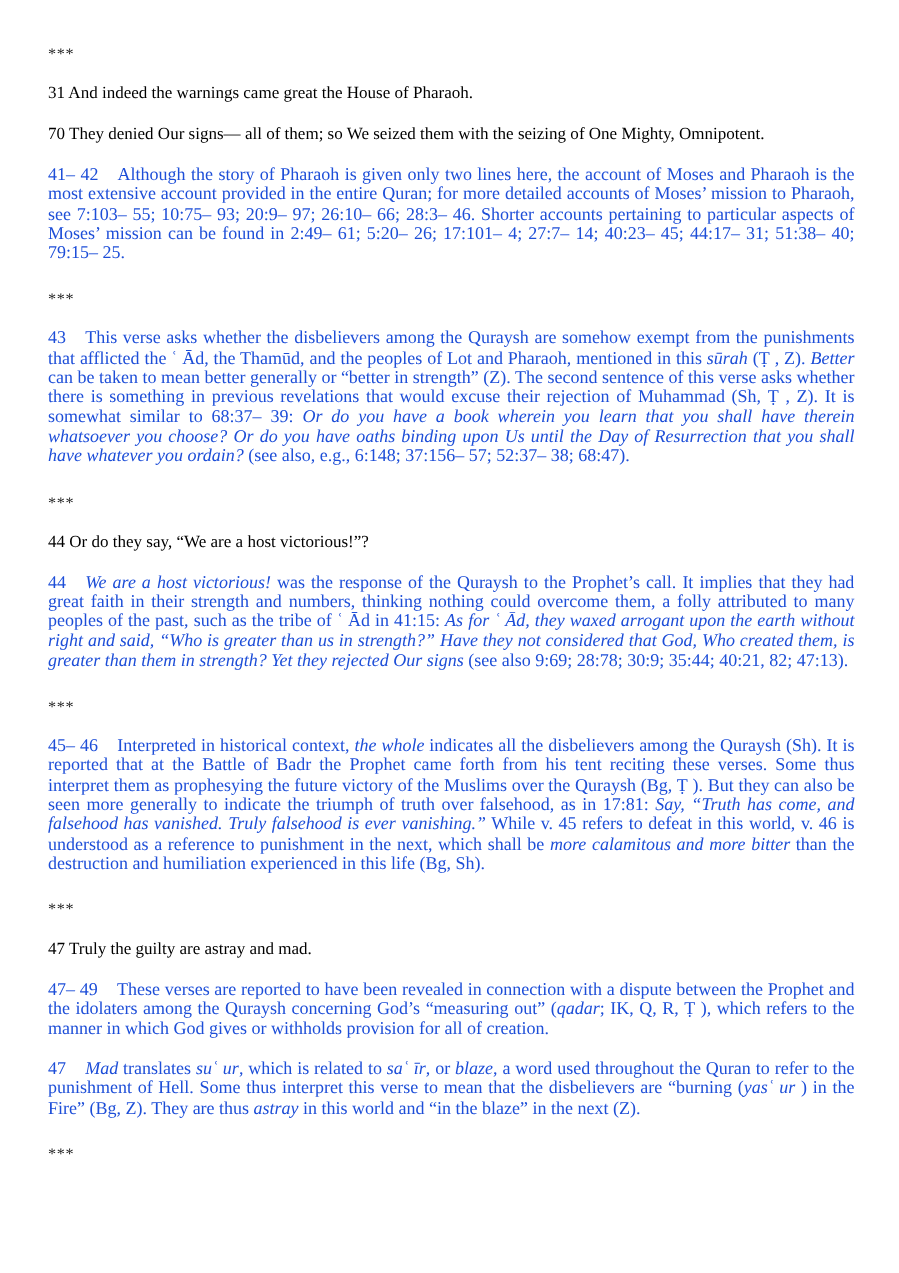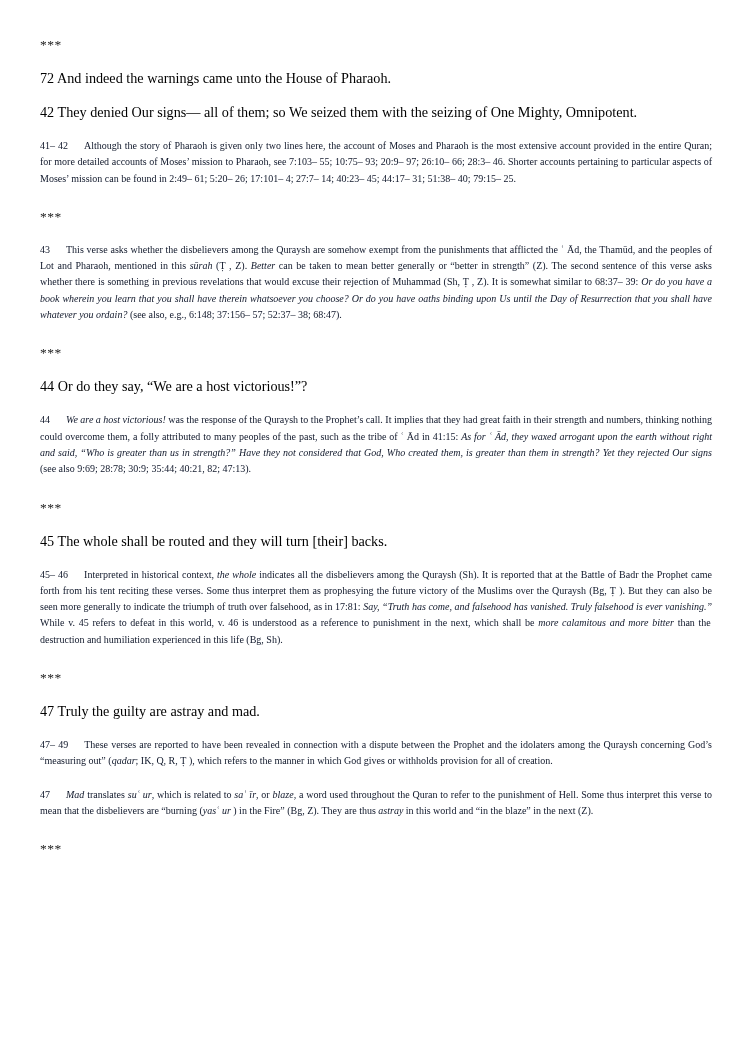--- a/index.html
+++ b/index.html
@@ -37,50 +37,49 @@
   
   .verse {
     font-size: 14.2px;
     line-height: 17px;
     margin: 0 0 17px 0;
     text-align: left;
     color: #000;
   }
   
   .comm {
-    font-size: 10px;
+    font-size: 15px;
     line-height: 16.3px;
     margin: 0 0 17px 0;
     text-align: justify;
     text-justify: inter-word;
-    color: #0f172a;
+    color: #1d4ed8;
   }
   .comm .lead {
     
   }
   .gap { display: inline-block; width: 16px; }
   i, em { font-style: italic; }
   .nowrap { white-space: nowrap; }
 </style>
 </head>
 <body>
 
 <div class="page">
   <div class="content" id="content">
       <p class="sep">***</p>
-      <p class="verse"><span>72</span> <span>And indeed the warnings came unto the House of Pharaoh.</span></p>
-      <p class="verse"><span>42</span> <span>They denied Our signs— all of them; so We seized them with the seizing of One Mighty, Omnipotent.</span></p>
+      <p class="verse"><span>31</span> <span>And indeed the warnings came great the House of Pharaoh.</span></p>
+      <p class="verse"><span>70</span> <span>They denied Our signs— all of them; so We seized them with the seizing of One Mighty, Omnipotent.</span></p>
       <p class="comm"><span class="lead nowrap">41– 42</span><span class="gap"></span><span>Although the story of Pharaoh is given only two lines here, the account of Moses and Pharaoh is the most extensive account provided in the entire Quran; for more detailed accounts of Moses’ mission to Pharaoh, see 7:103– 55; 10:75– 93; 20:9– 97; 26:10– 66; 28:3– 46. Shorter accounts pertaining to particular aspects of Moses’ mission can be found in 2:49– 61; 5:20– 26; 17:101– 4; 27:7– 14; 40:23– 45; 44:17– 31; 51:38– 40; 79:15– 25.</span></p>
       <p class="sep">***</p>
       <p class="comm"><span class="lead nowrap">43</span><span class="gap"></span><span>This verse asks whether the disbelievers among the Quraysh are somehow exempt from the punishments that afflicted the ʿ Ād, the Thamūd, and the peoples of Lot and Pharaoh, mentioned in this </span><i>sūrah</i><span> (Ṭ , Z). </span><i>Better</i><span> can be taken to mean better generally or “better in strength” (Z). The second sentence of this verse asks whether there is something in previous revelations that would excuse their rejection of Muhammad (Sh, Ṭ , Z). It is somewhat similar to 68:37– 39: </span><i>Or do you have a book wherein you learn that you shall have therein whatsoever you choose? Or do you have oaths binding upon Us until the Day of Resurrection that you shall have whatever you ordain?</i><span> (see also, e.g., 6:148; 37:156– 57; 52:37– 38; 68:47).</span></p>
       <p class="sep">***</p>
       <p class="verse"><span>44</span> <span>Or do they say, “We are a host victorious!”?</span></p>
       <p class="comm"><span class="lead nowrap">44</span><span class="gap"></span><i>We are a host victorious!</i><span> was the response of the Quraysh to the Prophet’s call. It implies that they had great faith in their strength and numbers, thinking nothing could overcome them, a folly attributed to many peoples of the past, such as the tribe of ʿ Ād in 41:15: </span><i>As for ʿ Ād, they waxed arrogant upon the earth without right and said, “Who is greater than us in strength?” Have they not considered that God, Who created them, is greater than them in strength? Yet they rejected Our signs</i><span> (see also 9:69; 28:78; 30:9; 35:44; 40:21, 82; 47:13).</span></p>
       <p class="sep">***</p>
-      <p class="verse"><span>45</span> <span>The whole shall be routed and they will turn [their] backs.</span></p>
       <p class="comm"><span class="lead nowrap">45– 46</span><span class="gap"></span><span>Interpreted in historical context, </span><i>the whole</i><span> indicates all the disbelievers among the Quraysh (Sh). It is reported that at the Battle of Badr the Prophet came forth from his tent reciting these verses. Some thus interpret them as prophesying the future victory of the Muslims over the Quraysh (Bg, Ṭ ). But they can also be seen more generally to indicate the triumph of truth over falsehood, as in 17:81: </span><i>Say, “Truth has come, and falsehood has vanished. Truly falsehood is ever vanishing.”</i><span> While v. 45 refers to defeat in this world, v. 46 is understood as a reference to punishment in the next, which shall be </span><i>more calamitous and more bitter</i><span> than the destruction and humiliation experienced in this life (Bg, Sh).</span></p>
       <p class="sep">***</p>
       <p class="verse"><span>47</span> <span>Truly the guilty are astray and mad.</span></p>
       <p class="comm"><span class="lead nowrap">47– 49</span><span class="gap"></span><span>These verses are reported to have been revealed in connection with a dispute between the Prophet and the idolaters among the Quraysh concerning God’s “measuring out” (</span><i>qadar</i><span>; IK, Q, R, Ṭ ), which refers to the manner in which God gives or withholds provision for all of creation.</span></p>
       <p class="comm"><span class="lead nowrap">47</span><span class="gap"></span><i>Mad</i><span> translates </span><i>suʿ ur</i><span>, which is related to </span><i>saʿ īr</i><span>, or </span><i>blaze</i><span>, a word used throughout the Quran to refer to the punishment of Hell. Some thus interpret this verse to mean that the disbelievers are “burning (</span><i>yasʿ ur</i><span> ) in the Fire” (Bg, Z). They are thus </span><i>astray</i><span> in this world and “in the blaze” in the next (Z).</span></p>
       <p class="sep">***</p>
     </div>
 </div>
 
 </body></html>

